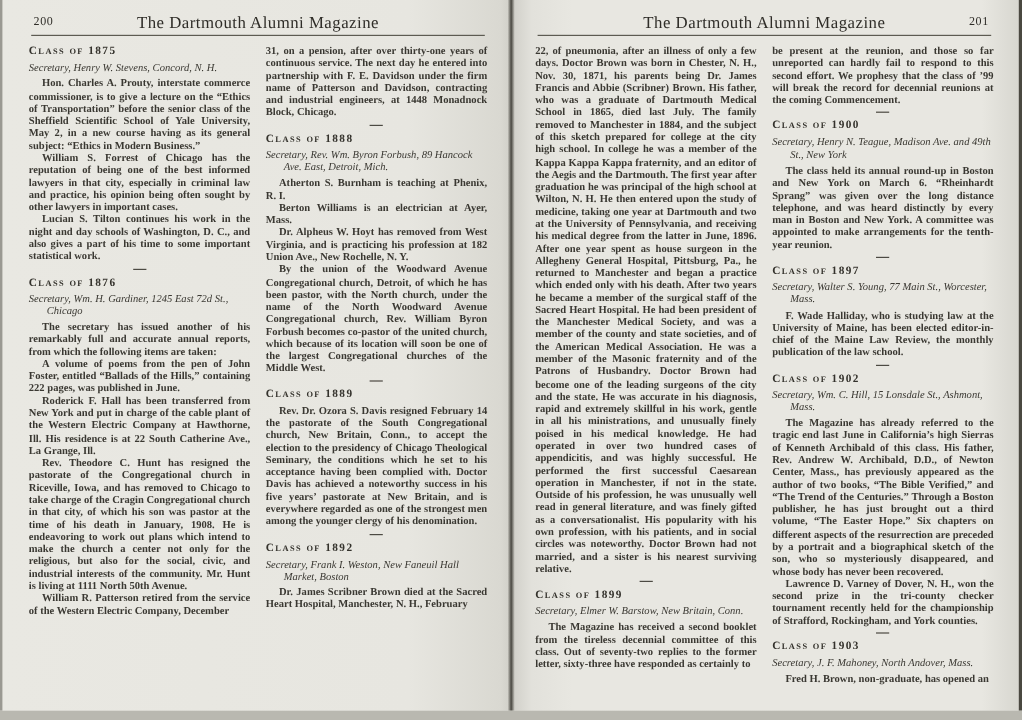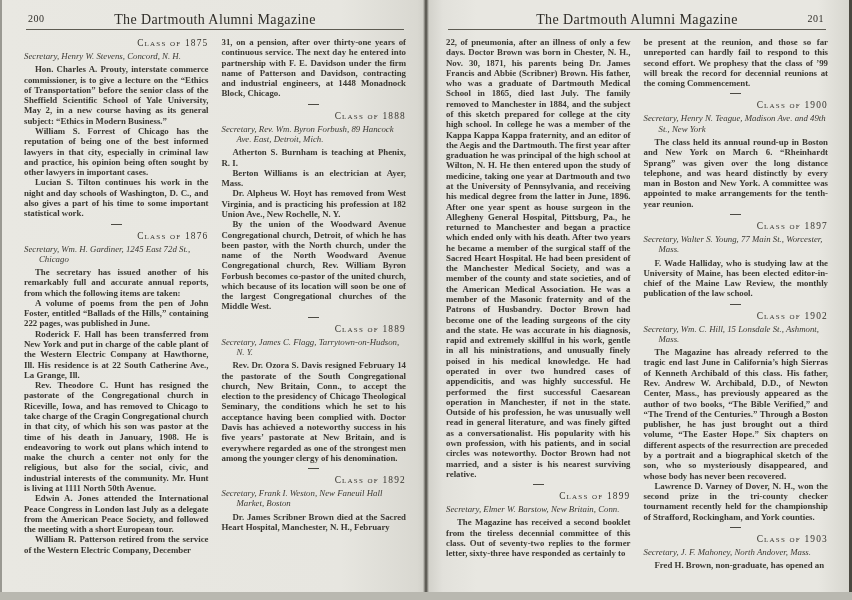--- a/index.html
+++ b/index.html
@@ -21,21 +21,21 @@
   .page-header { position:relative; height:15px; margin-bottom:1px; }
   .pagenum { position:absolute; top:1px; font-size:10px; letter-spacing:.5px; color:#2f2d28; }
   .page-left .pagenum { left:4px; }
   .page-right .pagenum { right:4px; }
   .journal-title { display:block; text-align:center; font-size:14px; letter-spacing:.4px; color:#2f2d28; }
   .header-rule { border-top:1px solid #5d5b52; margin:2px 2px 7px 2px; }
 
   .columns { display:flex; gap:13px; }
   .col { flex:1; min-width:0; font-size:8.8px; line-height:1.17; text-align:justify; color:#3a3832; }
 
-  .class-heading { font-weight:normal; font-variant:small-caps; text-align:right;
+  .class-heading { font-weight:bold; font-variant:small-caps; text-align:left;
     font-size:9.4px; letter-spacing:1.2px; margin:6px 0 2px; color:#34322c; }
   .col > .class-heading:first-child { margin-top:1px; }
   .secretary { font-style:italic; text-align:left; padding-left:15px; text-indent:-15px; margin:0 0 3px; }
   .para { text-indent:11px; margin:0;font-weight:bold; }
   .para.noindent { text-indent:0; }
   .sep { width:11px; height:1px; background:#4c4a43; margin:5px auto 4px; }
 </style>
 </head>
 <body>
 
@@ -54,35 +54,33 @@
         <p class="para">Hon. Charles A. Prouty, interstate commerce commissioner, is to give a lecture on the “Ethics of Transportation” before the senior class of the Sheffield Scientific School of Yale University, May 2, in a new course having as its general subject: “Ethics in Modern Business.”</p>
         <p class="para">William S. Forrest of Chicago has the reputation of being one of the best informed lawyers in that city, especially in criminal law and practice, his opinion being often sought by other lawyers in important cases.</p>
         <p class="para">Lucian S. Tilton continues his work in the night and day schools of Washington, D. C., and also gives a part of his time to some important statistical work.</p>
         <div class="sep"></div>
         <h3 class="class-heading">Class of 1876</h3>
         <p class="secretary">Secretary, Wm. H. Gardiner, 1245 East 72d St., Chicago</p>
         <p class="para">The secretary has issued another of his remarkably full and accurate annual reports, from which the following items are taken:</p>
         <p class="para">A volume of poems from the pen of John Foster, entitled “Ballads of the Hills,” containing 222 pages, was published in June.</p>
         <p class="para">Roderick F. Hall has been transferred from New York and put in charge of the cable plant of the Western Electric Company at Hawthorne, Ill. His residence is at 22 South Catherine Ave., La Grange, Ill.</p>
         <p class="para">Rev. Theodore C. Hunt has resigned the pastorate of the Congregational church in Riceville, Iowa, and has removed to Chicago to take charge of the Cragin Congregational church in that city, of which his son was pastor at the time of his death in January, 1908. He is endeavoring to work out plans which intend to make the church a center not only for the religious, but also for the social, civic, and industrial interests of the community. Mr. Hunt is living at 1111 North 50th Avenue.</p>
-        <p class="para">Edwin A. Jones attended the International Peace Congress in London last July as a delegate from the American Peace Society, and followed the meeting with a short European tour.</p>
         <p class="para">William R. Patterson retired from the service of the Western Electric Company, December</p>
       </div>
       <div class="col">
         <p class="para noindent">31, on a pension, after over thirty-one years of continuous service. The next day he entered into partnership with F. E. Davidson under the firm name of Patterson and Davidson, contracting and industrial engineers, at 1448 Monadnock Block, Chicago.</p>
         <div class="sep"></div>
         <h3 class="class-heading">Class of 1888</h3>
         <p class="secretary">Secretary, Rev. Wm. Byron Forbush, 89 Hancock Ave. East, Detroit, Mich.</p>
         <p class="para">Atherton S. Burnham is teaching at Phenix, R. I.</p>
         <p class="para">Berton Williams is an electrician at Ayer, Mass.</p>
         <p class="para">Dr. Alpheus W. Hoyt has removed from West Virginia, and is practicing his profession at 182 Union Ave., New Rochelle, N. Y.</p>
         <p class="para">By the union of the Woodward Avenue Congregational church, Detroit, of which he has been pastor, with the North church, under the name of the North Woodward Avenue Congregational church, Rev. William Byron Forbush becomes co-pastor of the united church, which because of its location will soon be one of the largest Congregational churches of the Middle West.</p>
         <div class="sep"></div>
         <h3 class="class-heading">Class of 1889</h3>
-        <p class="secretary">Secretary, James C. Flagg, Tarrytown-on-Hudson, N. Y.</p>
         <p class="para">Rev. Dr. Ozora S. Davis resigned February 14 the pastorate of the South Congregational church, New Britain, Conn., to accept the election to the presidency of Chicago Theological Seminary, the conditions which he set to his acceptance having been complied with. Doctor Davis has achieved a noteworthy success in his five years’ pastorate at New Britain, and is everywhere regarded as one of the strongest men among the younger clergy of his denomination.</p>
         <div class="sep"></div>
         <h3 class="class-heading">Class of 1892</h3>
         <p class="secretary">Secretary, Frank I. Weston, New Faneuil Hall Market, Boston</p>
         <p class="para">Dr. James Scribner Brown died at the Sacred Heart Hospital, Manchester, N. H., February</p>
       </div>
     </div>
   </div>
 
   <div class="page page-right">

